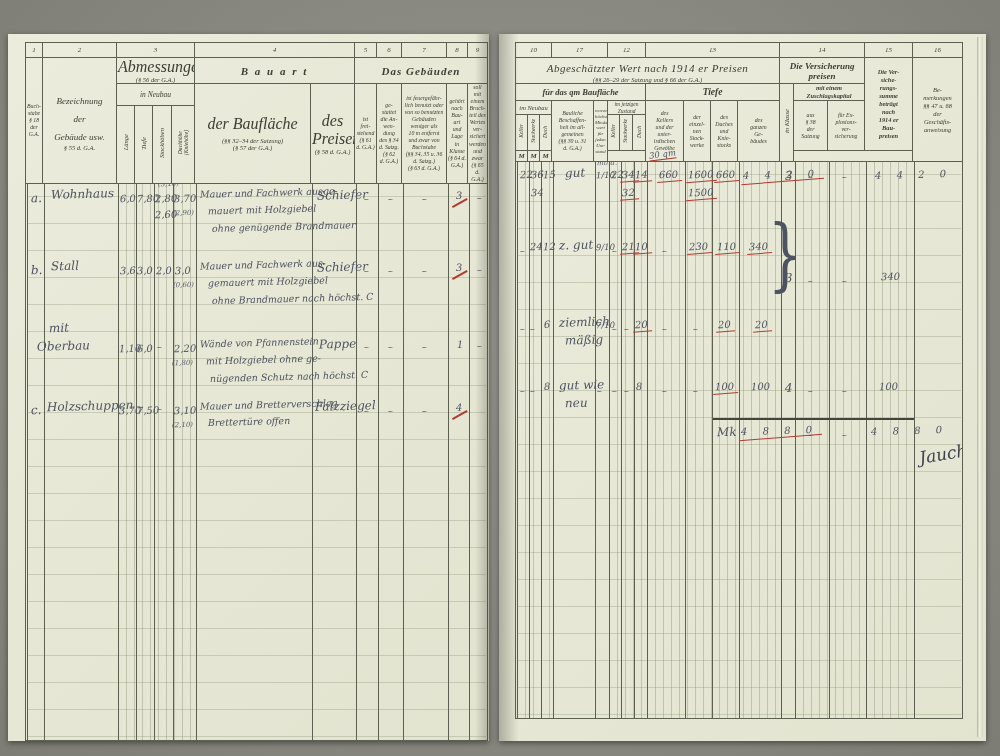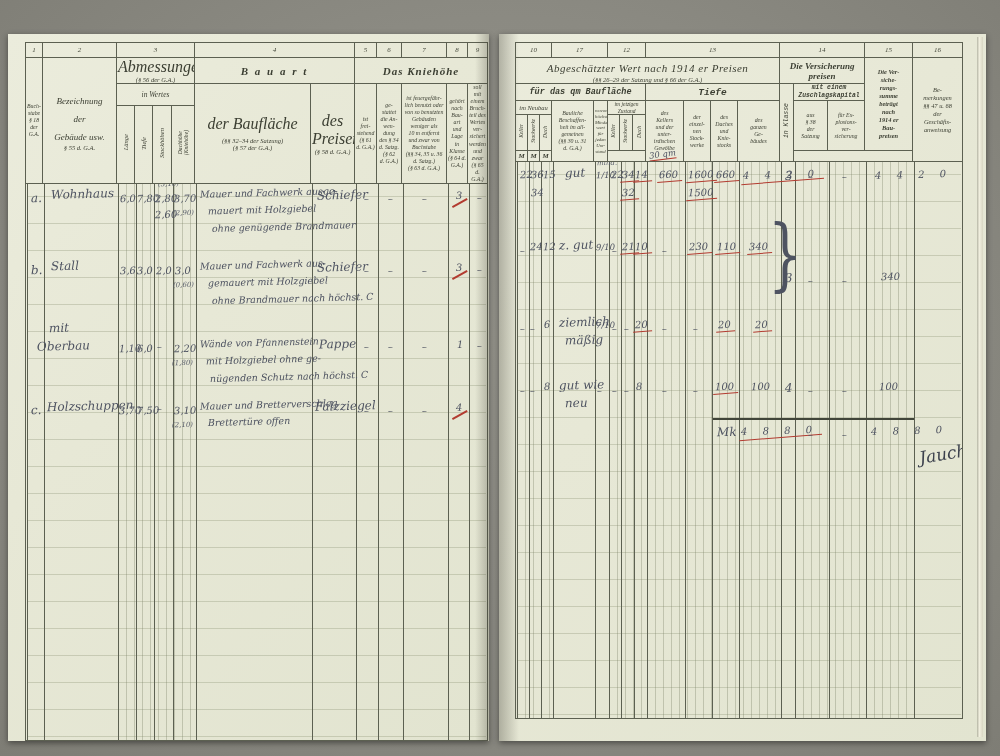--- a/index.html
+++ b/index.html
@@ -104,24 +104,24 @@
             <span class="med-h" style="white-space:pre-line;font-size:9px;">Bezeichnung
 der
 Gebäude usw.</span>
             <span class="sub">§ 55 d. G.A.</span>
           </td>
           <td colspan="4">
             <span class="med-h">Abmessungen</span>
             <span class="sub">(§ 56 der G.A.)</span>
           </td>
           <td colspan="2" class="big-h">B a u a r t</td>
-          <td colspan="5" class="big-h" style="letter-spacing:1px;">Das  Kniehöhe</td>
+          <td colspan="5" class="big-h" style="letter-spacing:1px;">Das  Gebäuden</td>
         </tr>
         <tr style="height:16px;">
-          <td colspan="4" style="font-size:7.5px;">in Wertes</td>
+          <td colspan="4" style="font-size:7.5px;">in Neubau</td>
           <td rowspan="2">
             <span class="med-h">der Baufläche</span>
             <span class="sub" style="margin-top:4px;white-space:pre-line;">(§§ 32–34 der Satzung)
 (§ 57 der G.A.)</span>
           </td>
           <td rowspan="2">
             <span class="med-h" style="white-space:pre-line;">des
 Preisen</span>
             <span class="sub">(§ 58 d. G.A.)</span>
           </td>
@@ -317,21 +317,21 @@
 1914 er
 Bau-
 preisen</td>
           <td rowspan="5" class="tiny2">Be-
 merkungen
 §§ 47 u. 68
 der
 Geschäfts-
 anweisung</td>
         </tr>
-        <tr style="height:15px;font-family:Liberation Mono, monospace;">
+        <tr style="height:15px;">
           <td colspan="8" class="med-h" style="font-size:8.5px;">für das qm Baufläche</td>
           <td colspan="4" class="med-h">Tiefe</td>
           <td rowspan="4"><span class="vert">in Klasse</span></td>
           <td colspan="2" class="tiny2" style="font-weight:bold;">mit einem
 Zuschlagskapital</td>
         </tr>
         <tr style="height:12px;">
           <td colspan="3" style="font-size:6.5px;">im Neubau</td>
           <td rowspan="3" class="tiny">Bauliche
 Beschaffen-

